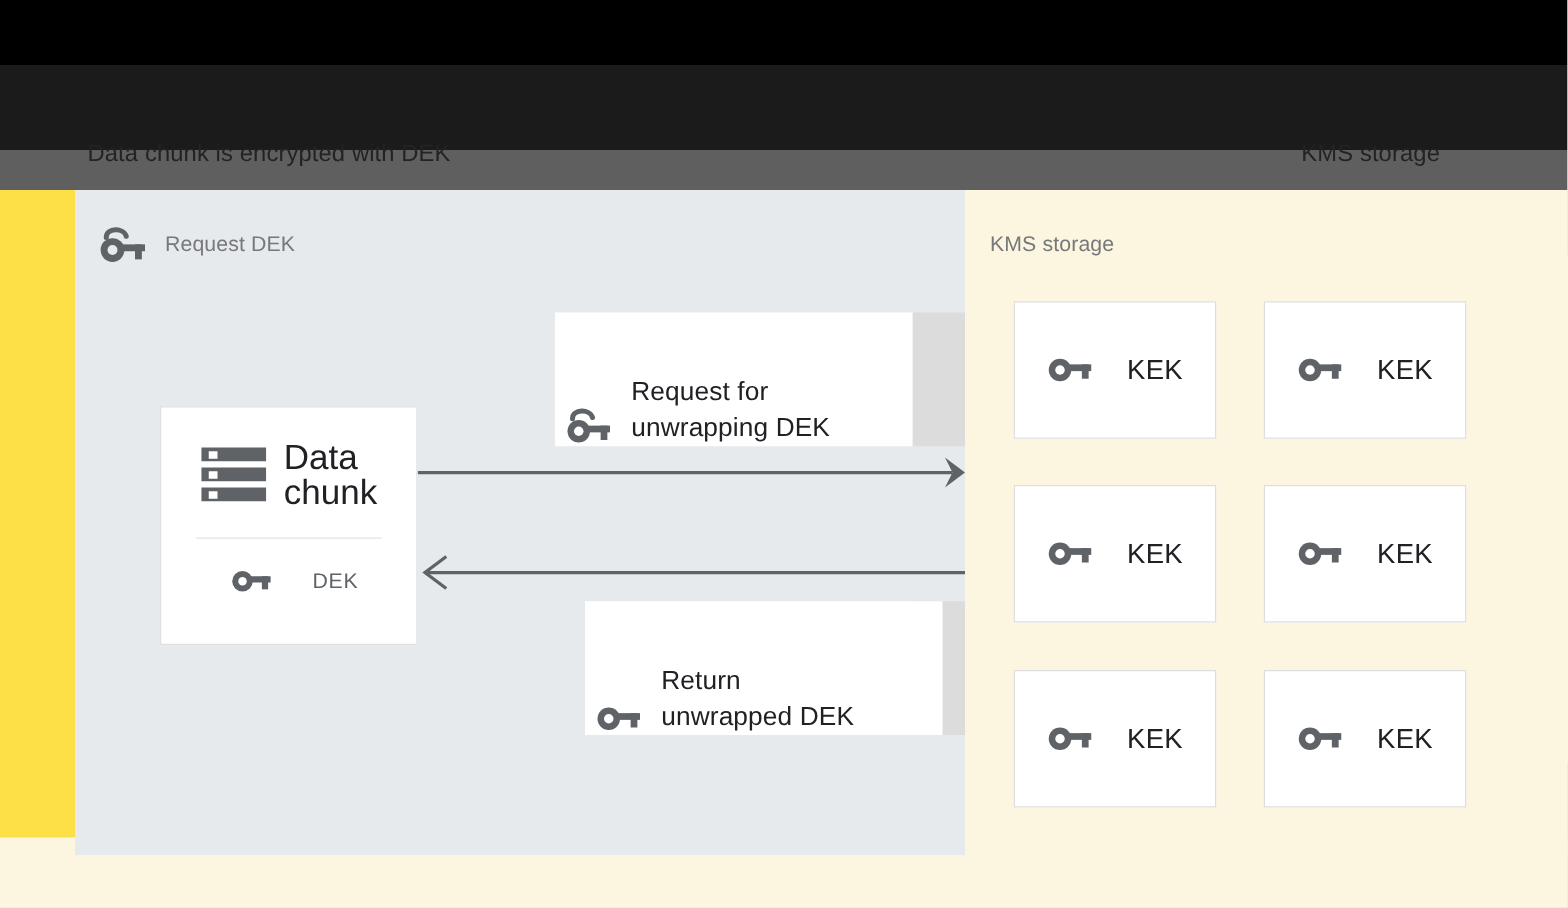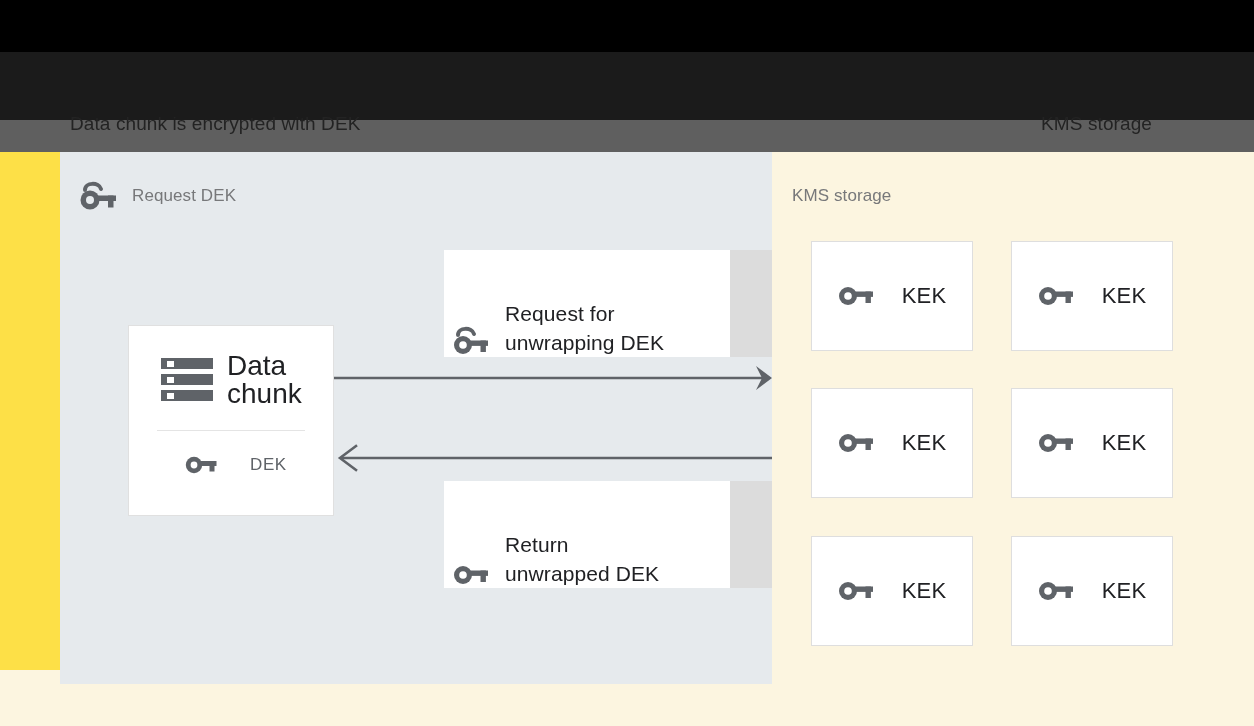--- a/index.html
+++ b/index.html
@@ -55,21 +55,21 @@
   .msg-card-tail {
     position:absolute; background:#dcdcdc; z-index:2;
   }
   .msg-text {
     color:#202124; font-size:21px; line-height:29px; white-space:pre-line;
     letter-spacing:.1px;
   }
 
   #card-request      { left:444px; top:250px; width:286px; height:107px; }
   #card-request-tail { left:730px; top:250px; width:42px;  height:107px; }
-  #card-return       { left:444px; top:481px; width:286px; height:107px; }
+  #card-return       { left:468px; top:481px; width:286px; height:107px; }
   #card-return-tail  { left:730px; top:481px; width:42px;  height:107px; }
 
   
   #data-card {
     position:absolute; left:128px; top:325px; width:206px; height:191px;
     background:#ffffff; border:1px solid #e0e0e0; z-index:4;
   }
   .data-row { display:flex; align-items:center; gap:14px; padding:26px 0 0 32px; }
   .data-label { color:#202124; font-size:28px; line-height:28px; white-space:pre-line; }
   .data-divider { height:1px; background:#e4e4e4; margin:22px 28px 0 28px; }

